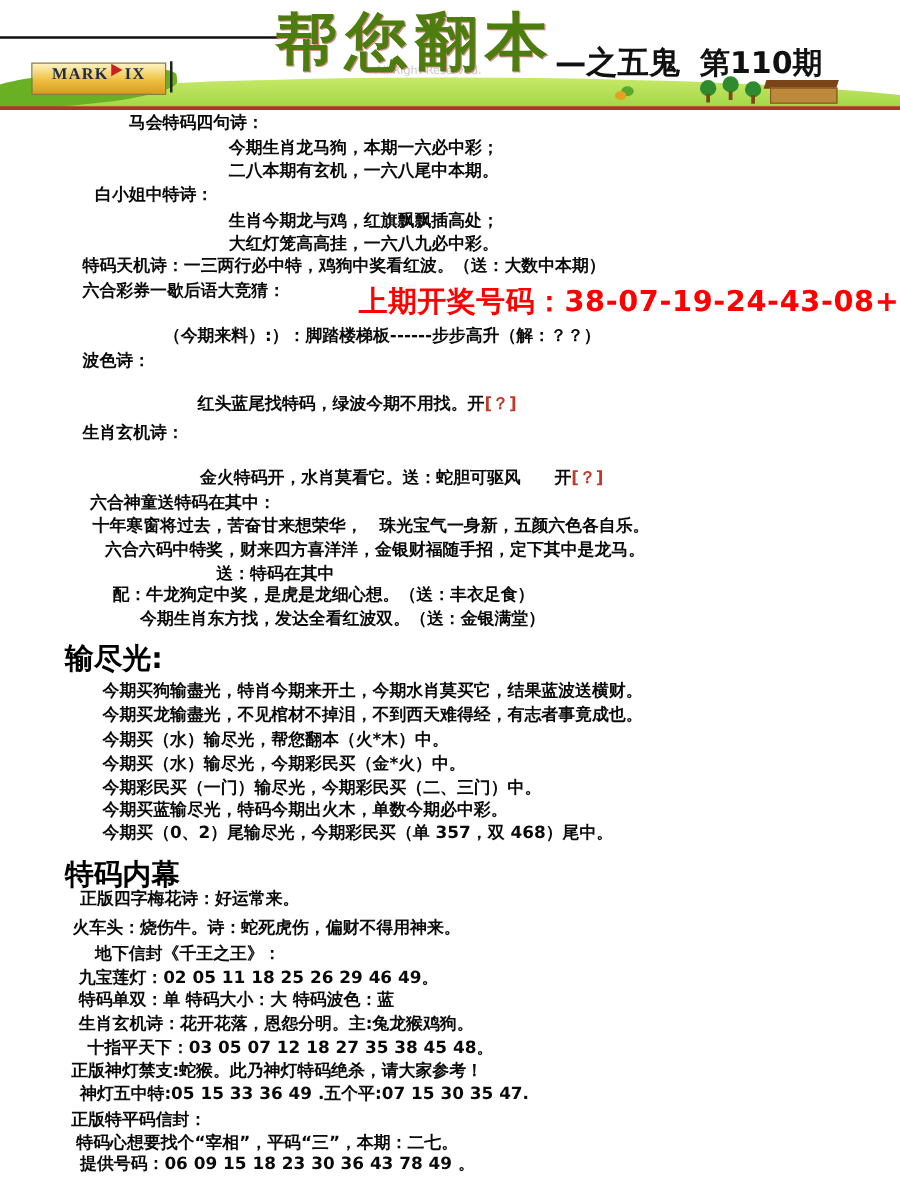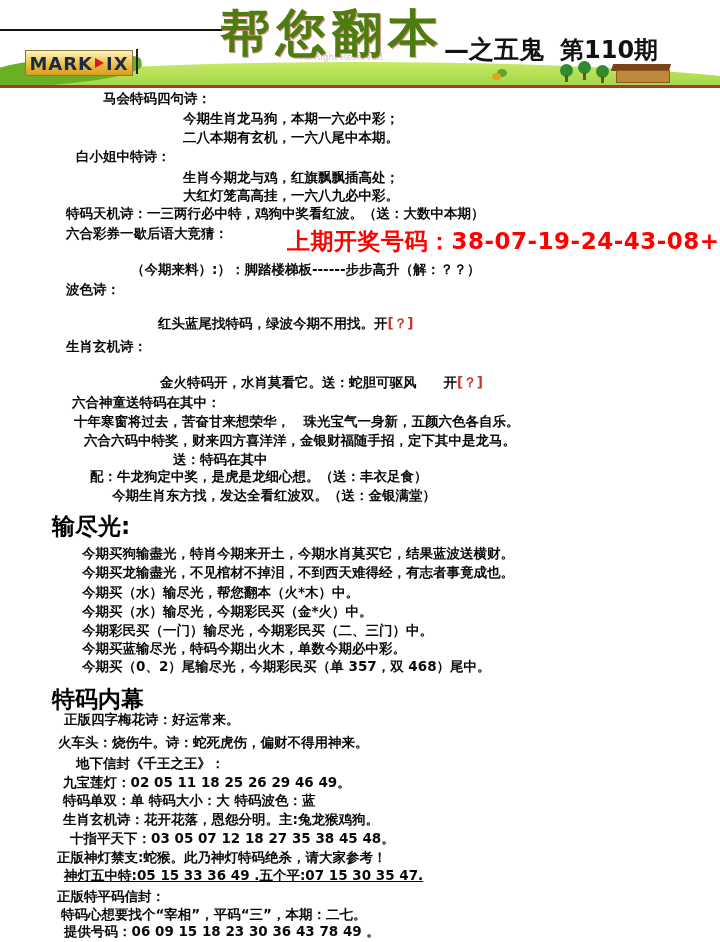--- a/index.html
+++ b/index.html
@@ -2,22 +2,22 @@
 <html><head>
 <meta charset="utf-8">
 <style>
   html,body{margin:0;padding:0;background:#ffffff;}
   .page{position:relative;width:720px;height:942px;background:#ffffff;overflow:hidden;
         font-family:"DejaVu Sans",sans-serif;}
   
   .topline{position:absolute;left:0;top:29px;width:237px;height:2px;background:#111;}
   .logo{position:absolute;left:25px;top:50px;width:106px;height:24px;
         background:linear-gradient(#fdf3c0,#eec041 55%,#d89c22);
-        border:1px solid #8a7a40;display:flex;align-items:center;justify-content:center;
-        font-weight:bold;font-size:18px;color:#1b2a4a;letter-spacing:1px;}
+        border:1px solid #8a7a40;display:flex;justify-content:center;
+        font-weight:bold;font-size:13px;color:#1b2a4a;letter-spacing:1px;font-family:Liberation Serif, serif;}
   .logo .arrow{width:0;height:0;border-left:9px solid #cc1f1f;border-top:5px solid transparent;
         border-bottom:5px solid transparent;margin:0 2px;display:inline-block;}
   .logo-vline{position:absolute;left:136px;top:49px;width:2px;height:25px;background:#222;}
   .main-title{position:absolute;left:220px;top:0px;font-family:"DejaVu Serif",serif;
         font-weight:bold;font-size:50px;color:#4d7c0f;letter-spacing:6px;
         text-shadow:1px 1px 0 #d98a8a;}
   .subtitle{position:absolute;left:444px;top:33px;font-weight:bold;font-size:25px;color:#111;}
   .issue{position:absolute;left:560px;top:34px;font-weight:bold;font-size:24px;color:#111;}
   .wm{position:absolute;color:#c9c9c9;font-size:9px;white-space:nowrap;}
   .band-wrap{position:absolute;left:0;top:56px;width:720px;height:30px;overflow:hidden;}
@@ -111,18 +111,18 @@
 
   <div class="hd" style="left:32px;top:684px;">特码内幕</div>
   <div class="ln" style="left:64px;top:712px;">正版四字梅花诗：好运常来。</div>
   <div class="ln" style="left:58px;top:735px;">火车头：烧伤牛。诗：蛇死虎伤，偏财不得用神来。</div>
   <div class="ln" style="left:76px;top:756px;">地下信封《千王之王》：</div>
   <div class="ln" style="left:63px;top:775px;text-align:right;">九宝莲灯：02 05 11 18 25 26 29 46 49。</div>
   <div class="ln" style="left:63px;top:793px;">特码单双：单 特码大小：大 特码波色：蓝</div>
   <div class="ln" style="left:63px;top:812px;">生肖玄机诗：花开花落，恩怨分明。主:兔龙猴鸡狗。</div>
   <div class="ln" style="left:70px;top:831px;">十指平天下：03 05 07 12 18 27 35 38 45 48。</div>
   <div class="ln" style="left:57px;top:850px;text-align:right;">正版神灯禁支:蛇猴。此乃神灯特码绝杀，请大家参考！</div>
-  <div class="ln" style="left:64px;top:868px;text-decoration:underline;">神灯五中特:05 15 33 36 49 .五个平:07 15 30 35 47.</div>
+  <div class="ln" style="left:64px;top:868px;">神灯五中特:05 15 33 36 49 .五个平:07 15 30 35 47.</div>
   <div class="ln" style="left:57px;top:889px;">正版特平码信封：</div>
   <div class="ln" style="left:61px;top:907px;">特码心想要找个“宰相”，平码“三”，本期：二七。</div>
   <div class="ln" style="left:64px;top:924px;">提供号码：06 09 15 18 23 30 36 43 78 49 。</div>
 
 </div>
 
 </body></html>

